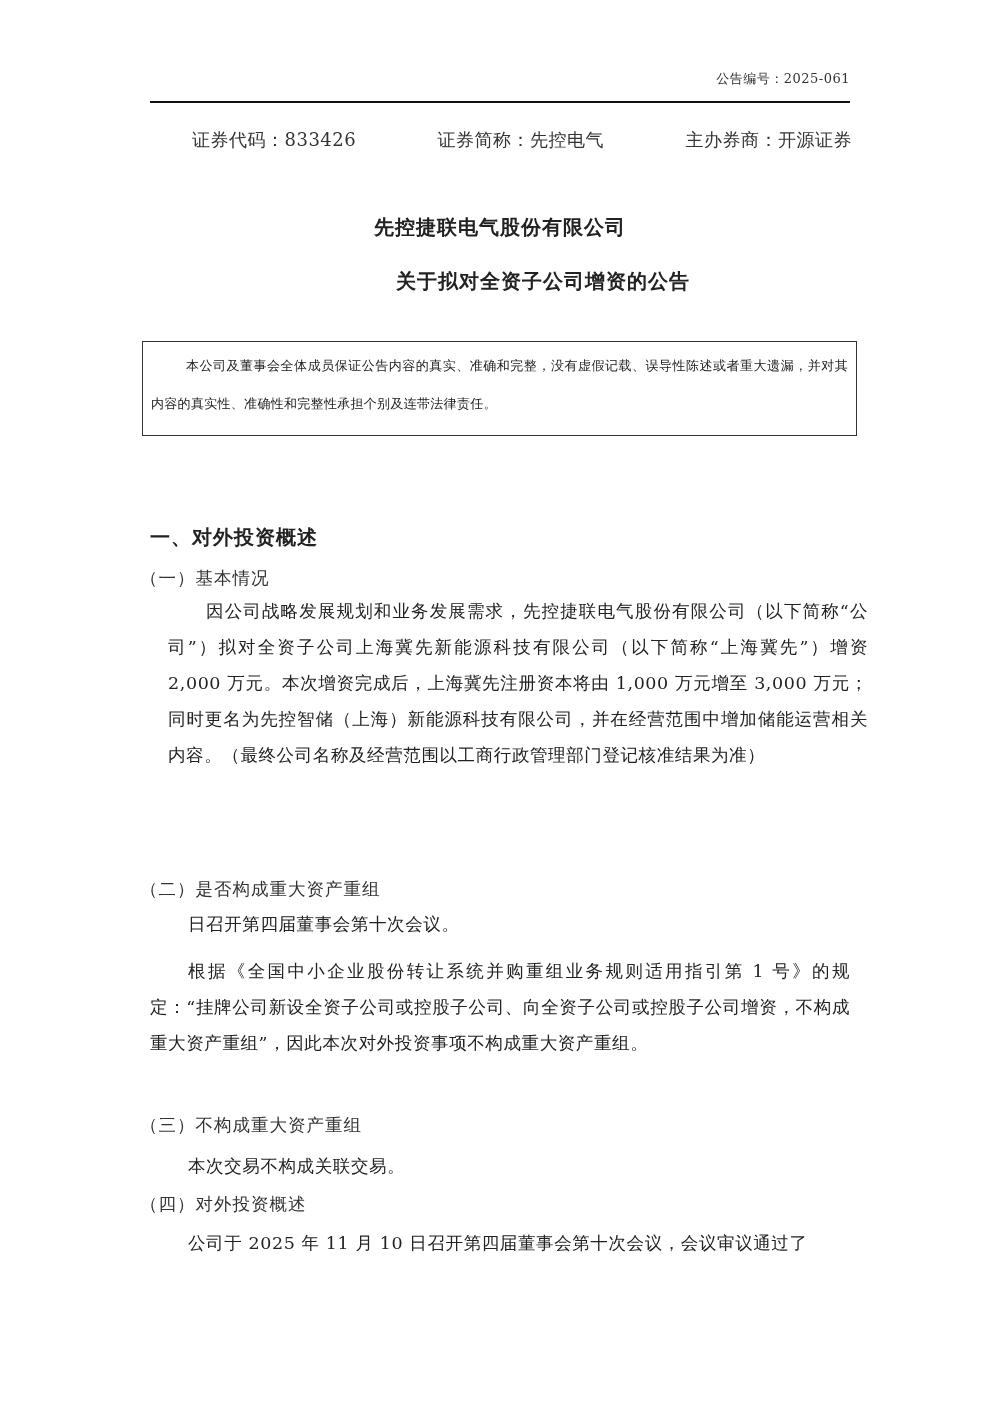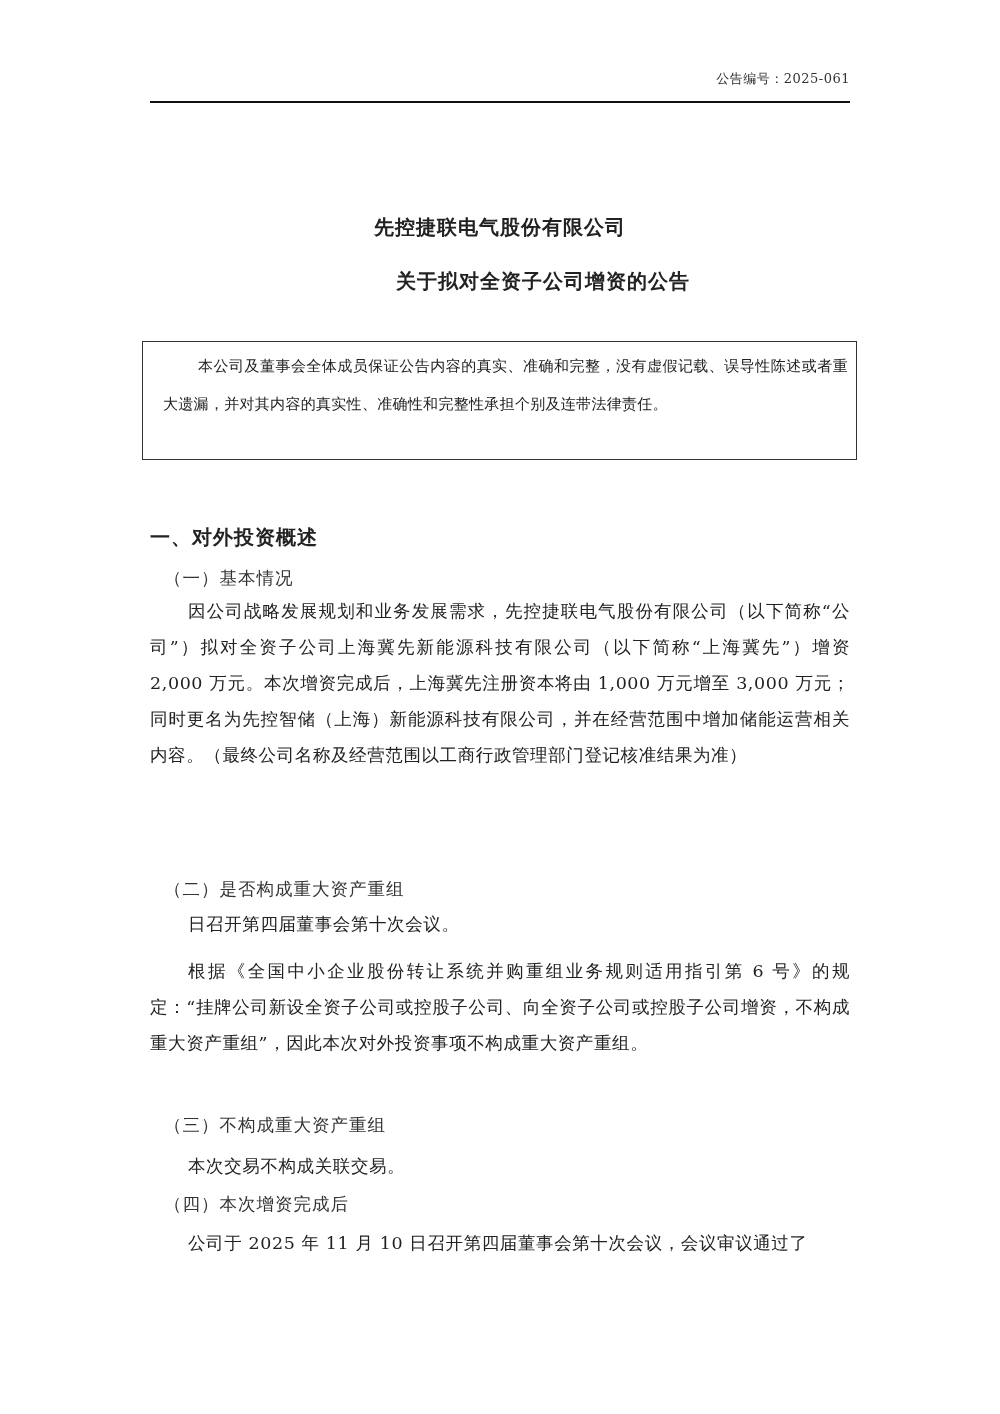--- a/index.html
+++ b/index.html
@@ -58,42 +58,42 @@
       color: #222;
       letter-spacing: 1px;
     }
     .title-1 { top: 214px; text-align: center; }
     .title-2 { top: 268px; padding-left: 43px; }
     .notice-box {
       position: absolute;
       left: 142px;
       top: 341px;
       width: 715px;
-      height: 119px;
+      height: 95px;
       border: 1.5px solid #333;
       box-sizing: border-box;
-      padding: 5px 8px 0 20px;
-      font-size: 15px;
+      padding: 5px 8px 0 8px;
+      font-size: 13px;
       line-height: 38px;
       color: #222;
       text-align: justify;
     }
     .notice-box p { margin: 0; text-indent: 35px; letter-spacing: 0.3px; }
     .section-heading {
       position: absolute;
       left: 150px;
       font-family: "DejaVu Sans", "Liberation Sans", sans-serif;
       font-weight: bold;
       font-size: 20px;
       color: #222;
       letter-spacing: 1px;
     }
     .sub-heading {
       position: absolute;
-      left: 164px;
+      left: 140px;
       font-size: 17.5px;
       color: #333;
       letter-spacing: 1px;
       font-family: Liberation Mono, monospace;
     }
     .para {
       position: absolute;
       left: 150px;
       width: 700px;
       font-size: 17.5px;
@@ -105,46 +105,51 @@
     .para p { margin: 0; text-indent: 38px; }
   </style>
 </head>
 <body>
 
 <div class="page">
 
   <div class="doc-number">公告编号：2025-061</div>
   <div class="header-rule"></div>
 
+  <div class="meta-row">
+    <span>证券代码：833426</span>
+    <span>证券简称：先控电气</span>
+    <span>主办券商：开源证券</span>
+  </div>
 
   <div class="title title-1">先控捷联电气股份有限公司</div>
   <div class="title title-2">关于拟对全资子公司增资的公告</div>
 
   <div class="notice-box">
     <p>本公司及董事会全体成员保证公告内容的真实、准确和完整，没有虚假记载、误导性陈述或者重大遗漏，并对其内容的真实性、准确性和完整性承担个别及连带法律责任。</p>
   </div>
 
   <div class="section-heading" style="top:524px;">一、对外投资概述</div>
 
   <div class="sub-heading" style="top:566px;">（一）基本情况</div>
-  <div class="para" style="top:593px;">
+  <div class="para" style="top:593px;margin-left:18px;">
     <p>因公司战略发展规划和业务发展需求，先控捷联电气股份有限公司（以下简称“公司”）拟对全资子公司上海冀先新能源科技有限公司（以下简称“上海冀先”）增资 2,000 万元。本次增资完成后，上海冀先注册资本将由 1,000 万元增至 3,000 万元；同时更名为先控智储（上海）新能源科技有限公司，并在经营范围中增加储能运营相关内容。（最终公司名称及经营范围以工商行政管理部门登记核准结果为准）</p>
   </div>
 
   <div class="sub-heading" style="top:877px;">（二）是否构成重大资产重组</div>
   <div class="para" style="top:906px;">
     <p>日召开第四届董事会第十次会议。</p>
   </div>
   <div class="para" style="top:953px;">
-    <p>根据《全国中小企业股份转让系统并购重组业务规则适用指引第 6 号》的规定：“挂牌公司新设全资子公司或控股子公司、向全资子公司或控股子公司增资，不构成重大资产重组”，因此本次对外投资事项不构成重大资产重组。</p>
+    <p>根据《全国中小企业股份转让系统并购重组业务规则适用指引第 1 号》的规定：“挂牌公司新设全资子公司或控股子公司、向全资子公司或控股子公司增资，不构成重大资产重组”，因此本次对外投资事项不构成重大资产重组。</p>
   </div>
 
   <div class="sub-heading" style="top:1113px;">（三）不构成重大资产重组</div>
   <div class="para" style="top:1148px;">
     <p>本次交易不构成关联交易。</p>
   </div>
 
-  <div class="sub-heading" style="top:1192px;">（四）本次增资完成后</div>
+  <div class="sub-heading" style="top:1192px;">（四）对外投资概述</div>
   <div class="para" style="top:1225px;">
     <p>公司于 2025 年 11 月 10 日召开第四届董事会第十次会议，会议审议通过了</p>
   </div>
 
 </div>
 
 </body></html>

